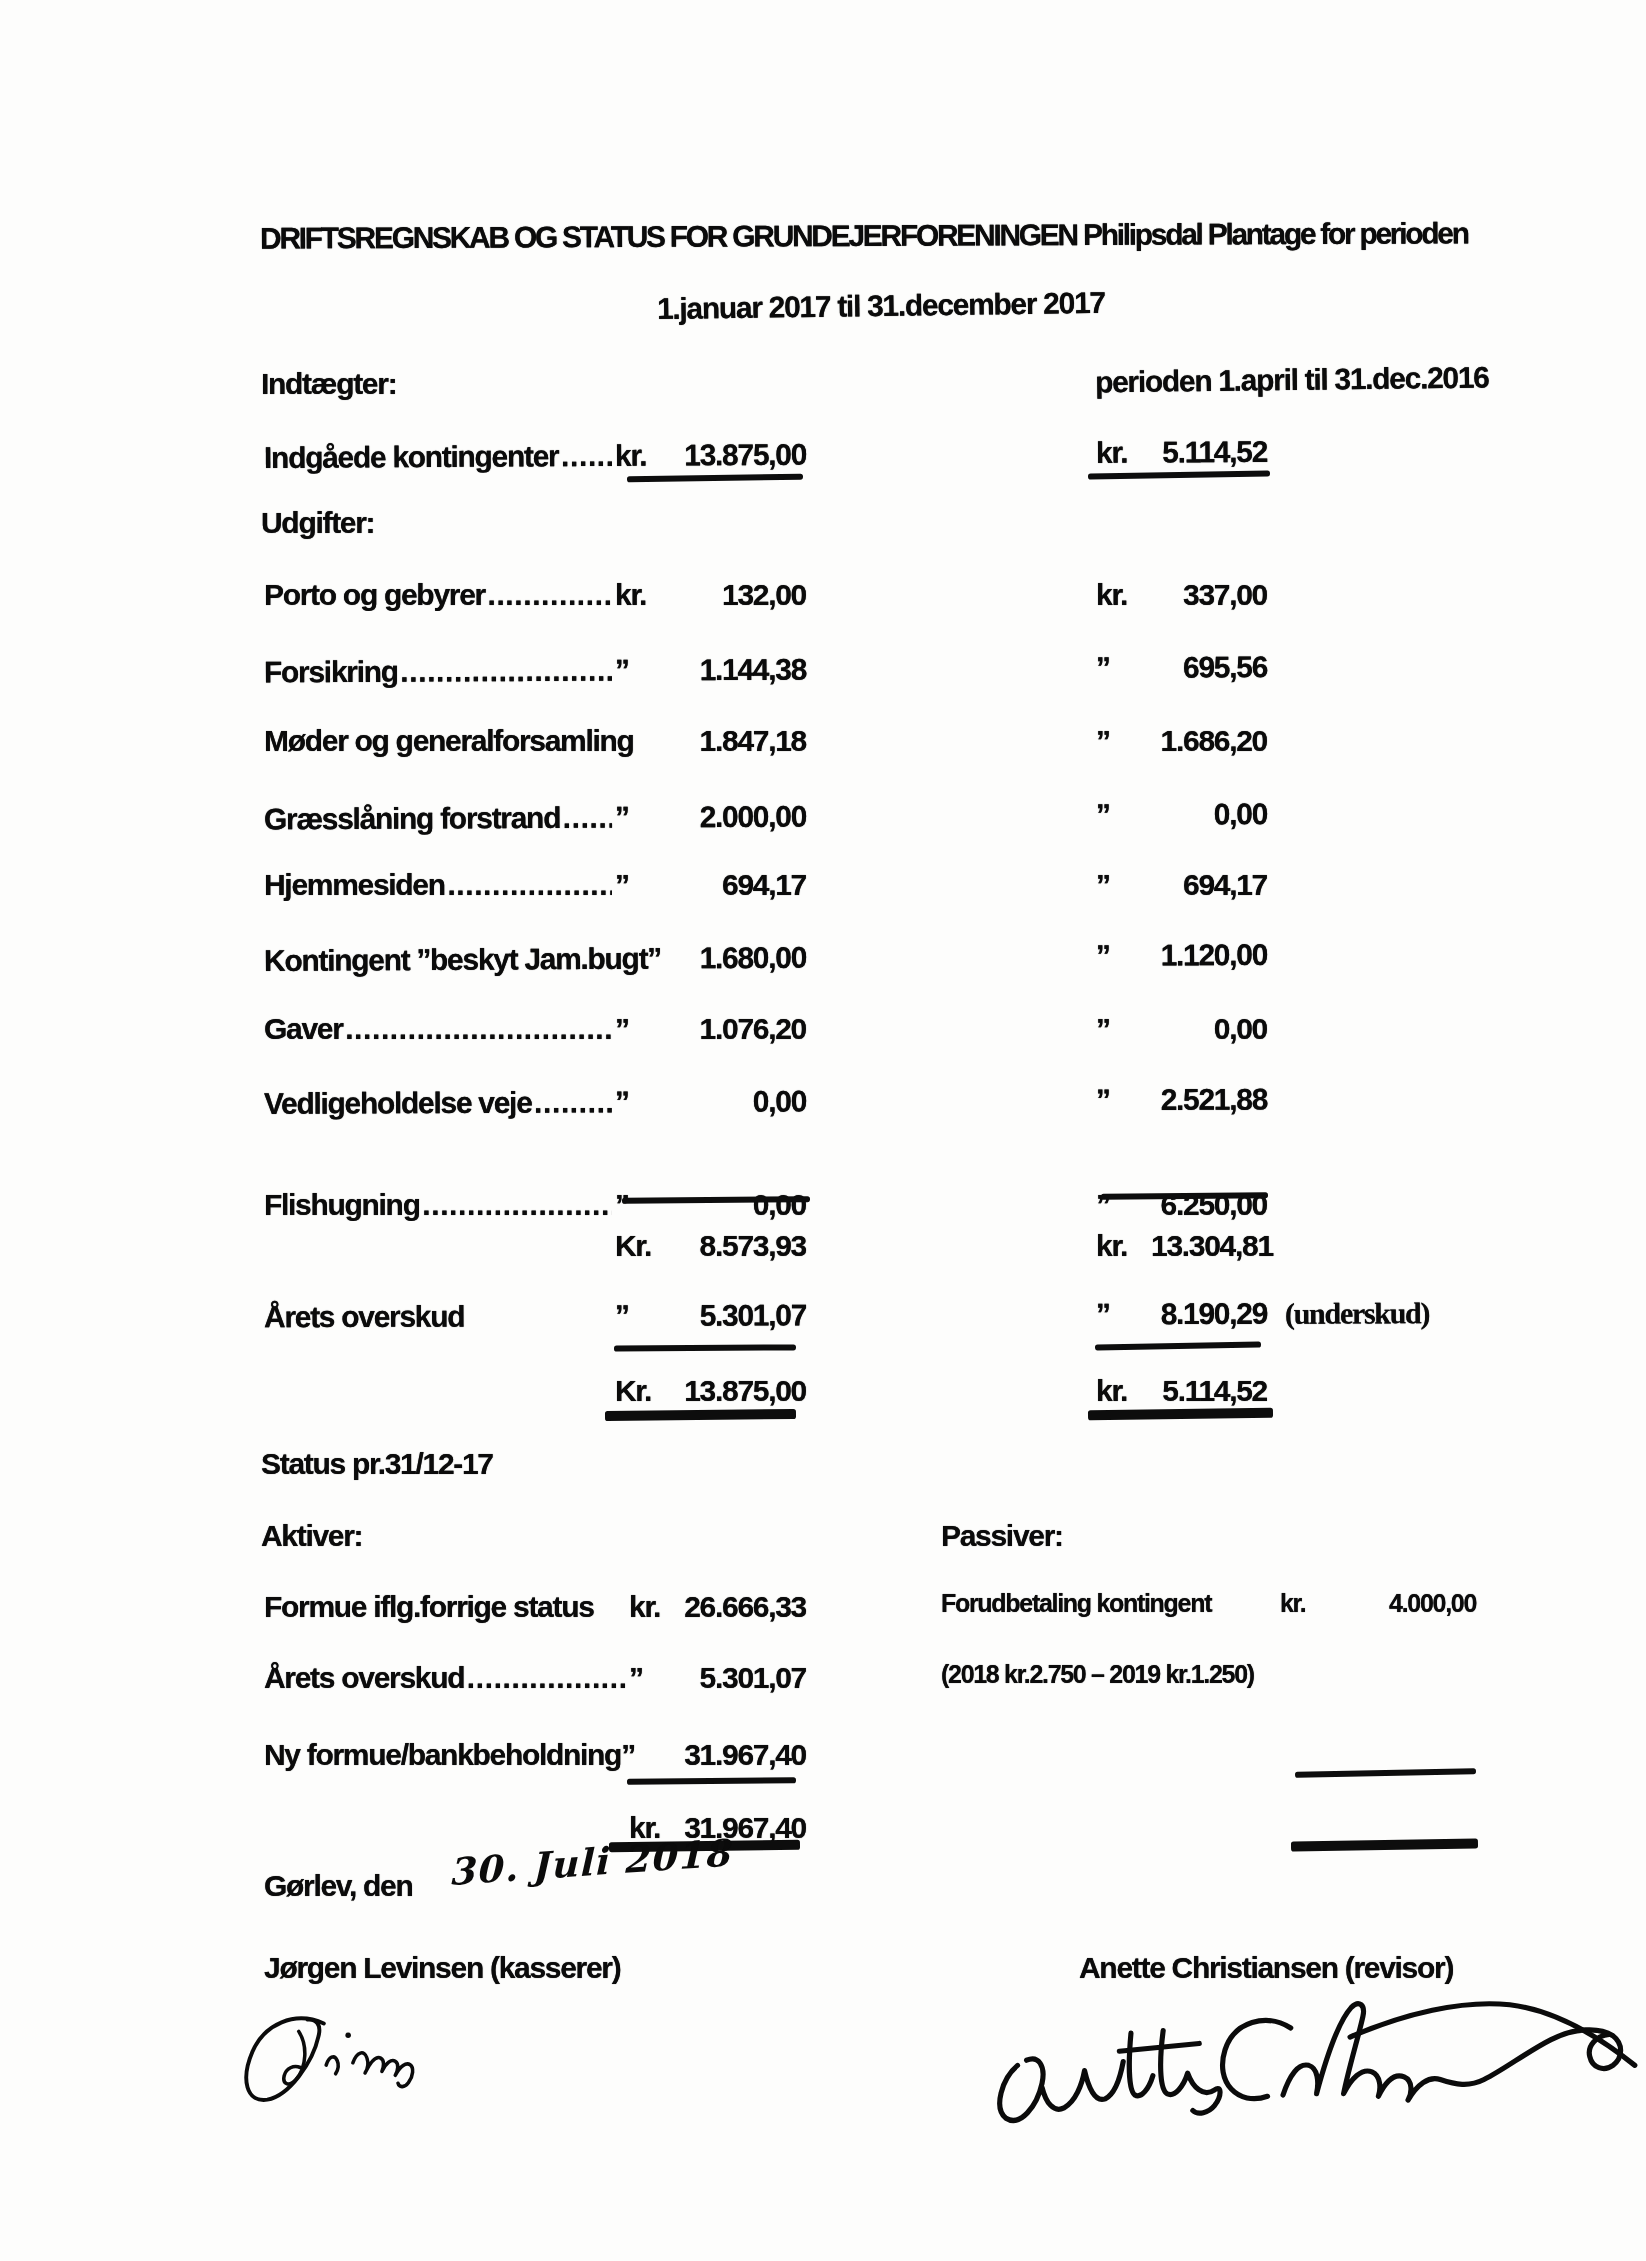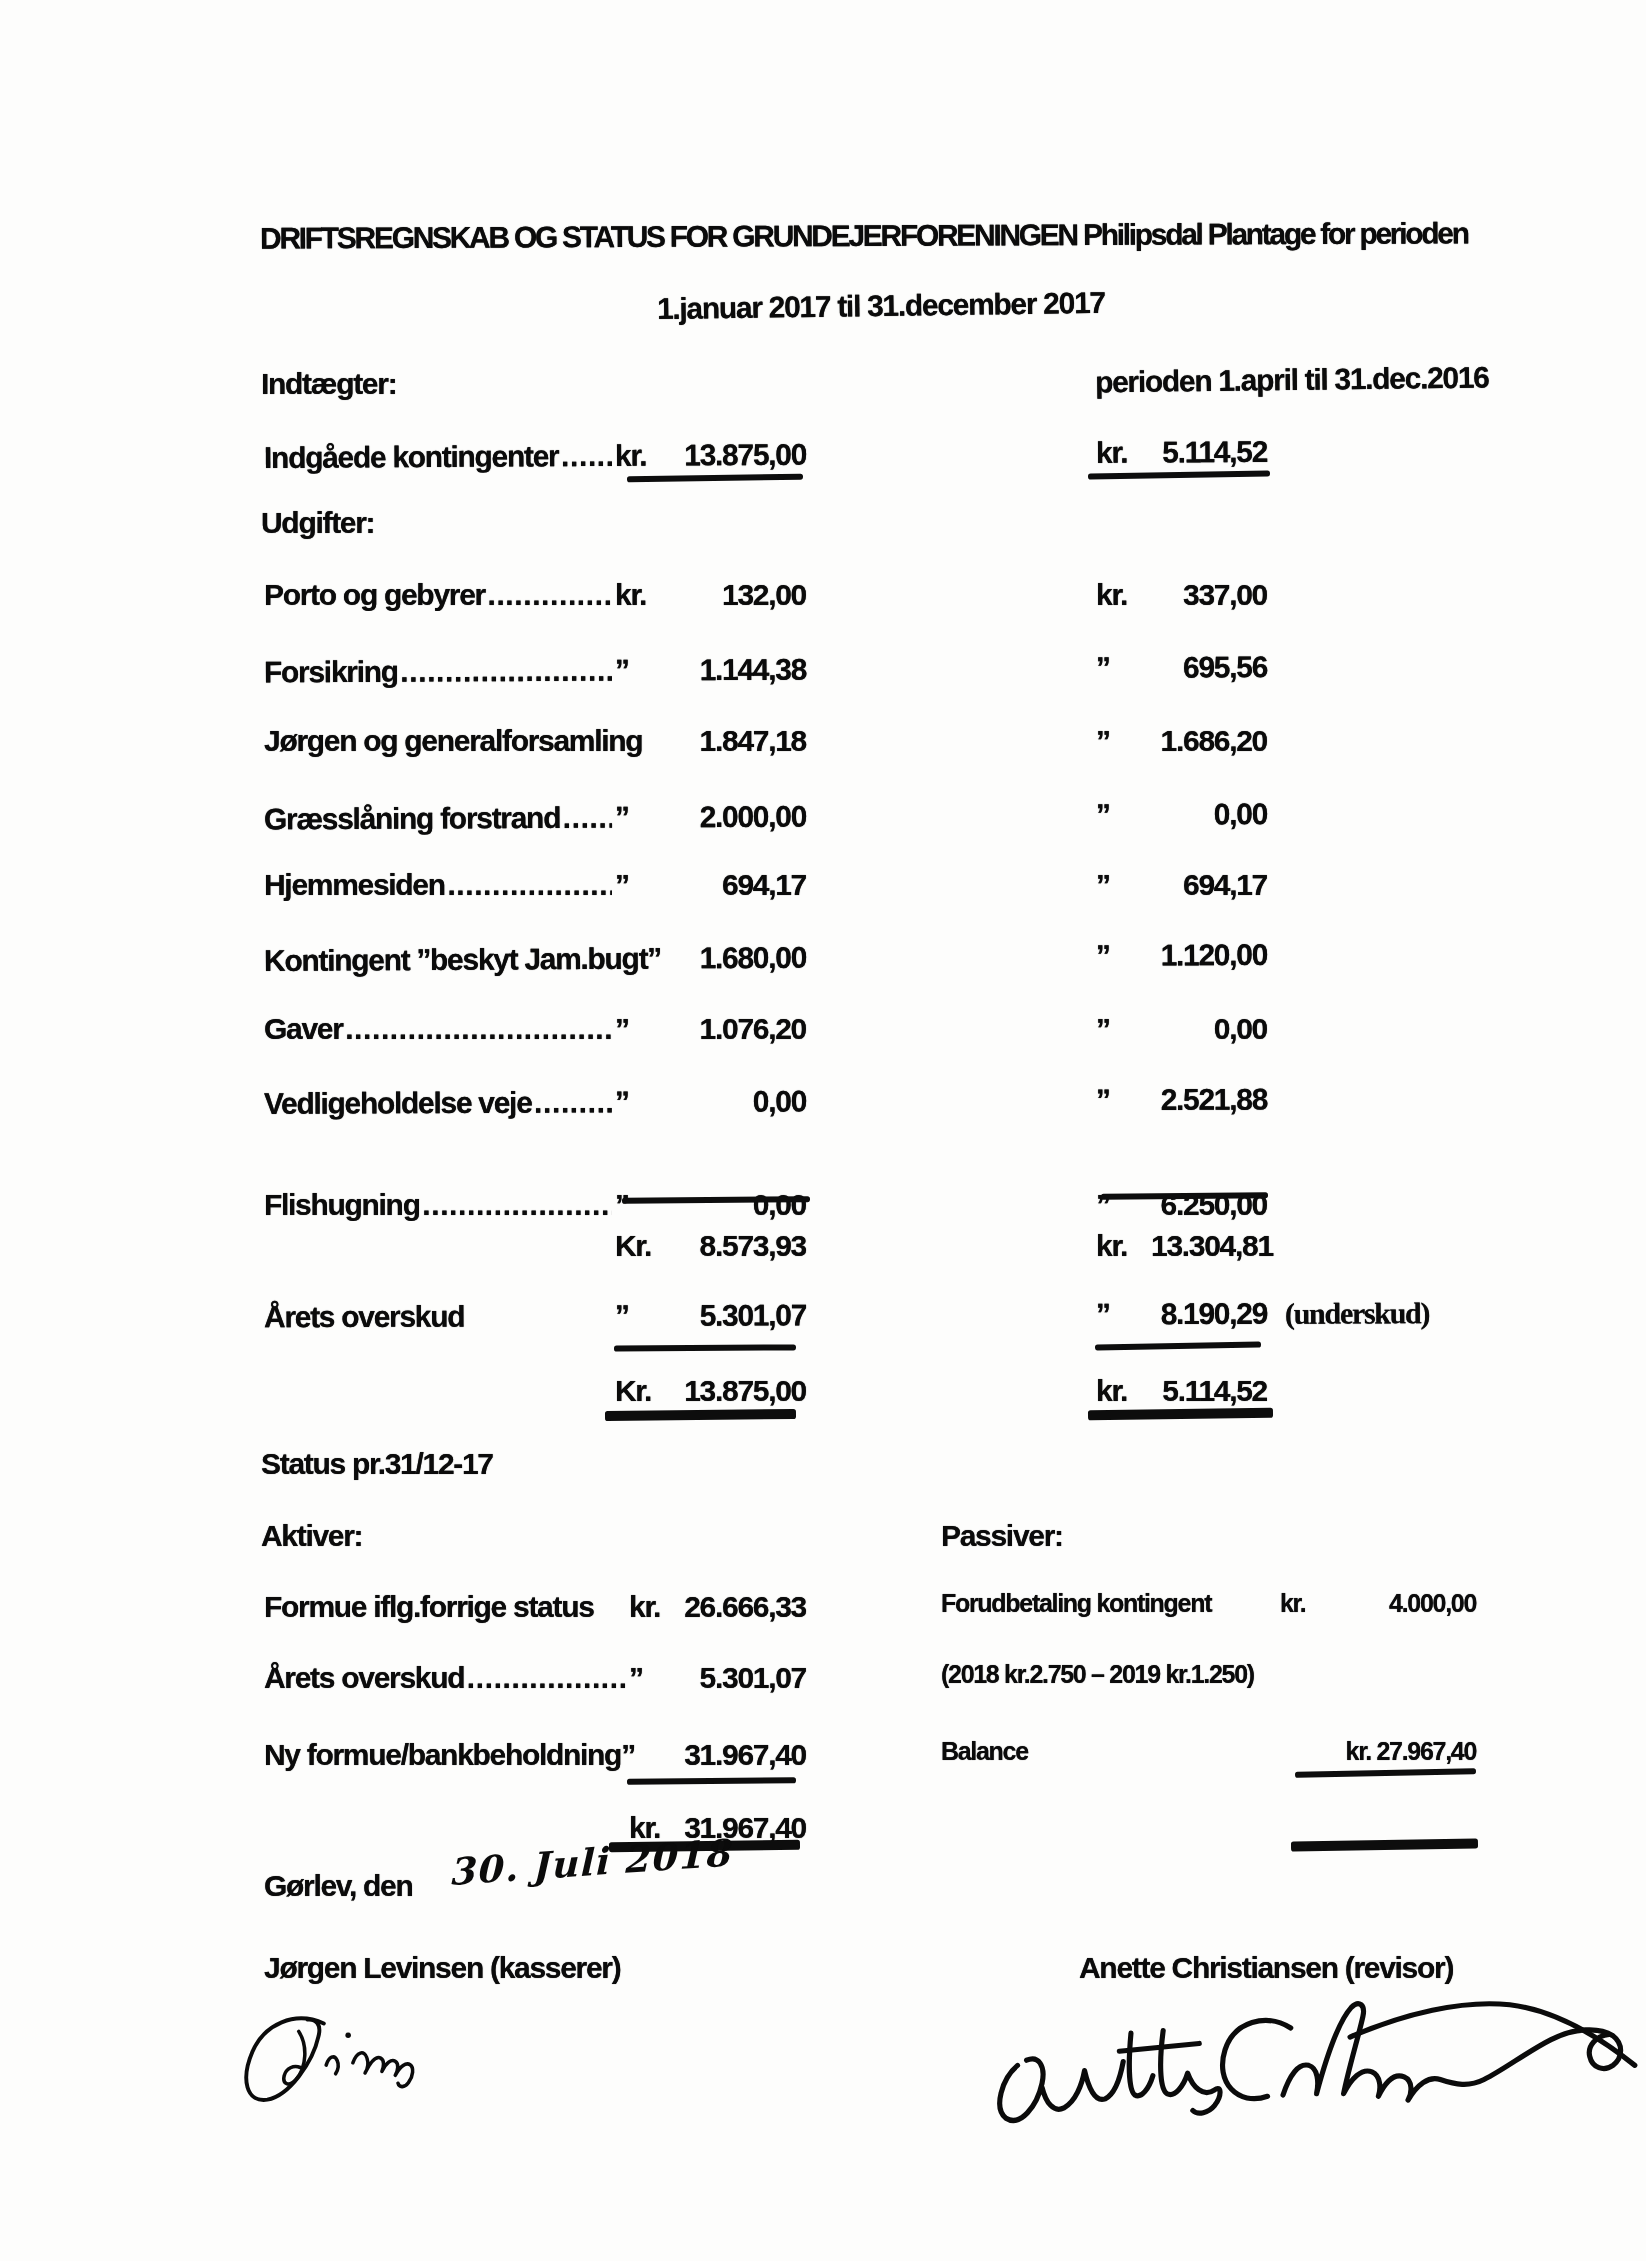--- a/index.html
+++ b/index.html
@@ -94,21 +94,21 @@
       </span>
     <span class="c-m1">”</span>
     <span class="c-a1">1.144,38</span>
     <span class="c-gap"></span>
     <span class="c-m2">”</span>
     <span class="c-a2">695,56</span>
   </div>
 
   <div class="line" style="top:724px;">
     <span class="c-label">
-        <span class="lbl">Jørgen og generalforsamling</span>
+        <span class="lbl">Møder og generalforsamling</span>
       </span>
     <span class="c-m1"></span>
     <span class="c-a1">1.847,18</span>
     <span class="c-gap"></span>
     <span class="c-m2">”</span>
     <span class="c-a2">1.686,20</span>
   </div>
 
   <div class="line" style="top:799px;transform:rotate(-0.3deg);">
     <span class="c-label clip">
@@ -238,24 +238,20 @@
     <span class="m">”</span>
     <span class="a">5.301,07</span>
   </div>
   <div class="sr" style="top:1661px;">
     <span class="lbl">(2018 kr.2.750 – 2019 kr.1.250)</span>
   </div>
 
   <div class="sl" style="top:1738px;">
     <span class="lbl">Ny formue/bankbeholdning”</span>
     <span class="a" style="margin-left:auto;">31.967,40</span>
-  </div>
-  <div class="sr" style="top:1738px;">
-    <span class="lbl">Balance</span>
-    <span class="a-auto">kr. 27.967,40</span>
   </div>
   <div class="rule" style="left:627px;top:1778px;width:169px;transform:rotate(-0.5deg);"></div>
   <div class="rule" style="left:1295px;top:1770px;width:181px;transform:rotate(-1.2deg);"></div>
 
   <div class="sl" style="top:1811px;">
     <span class="spacer"></span>
     <span class="m">kr.</span>
     <span class="a">31.967,40</span>
   </div>
   <div class="rule heavy" style="left:609px;top:1841px;width:191px;transform:rotate(-0.7deg);"></div>

